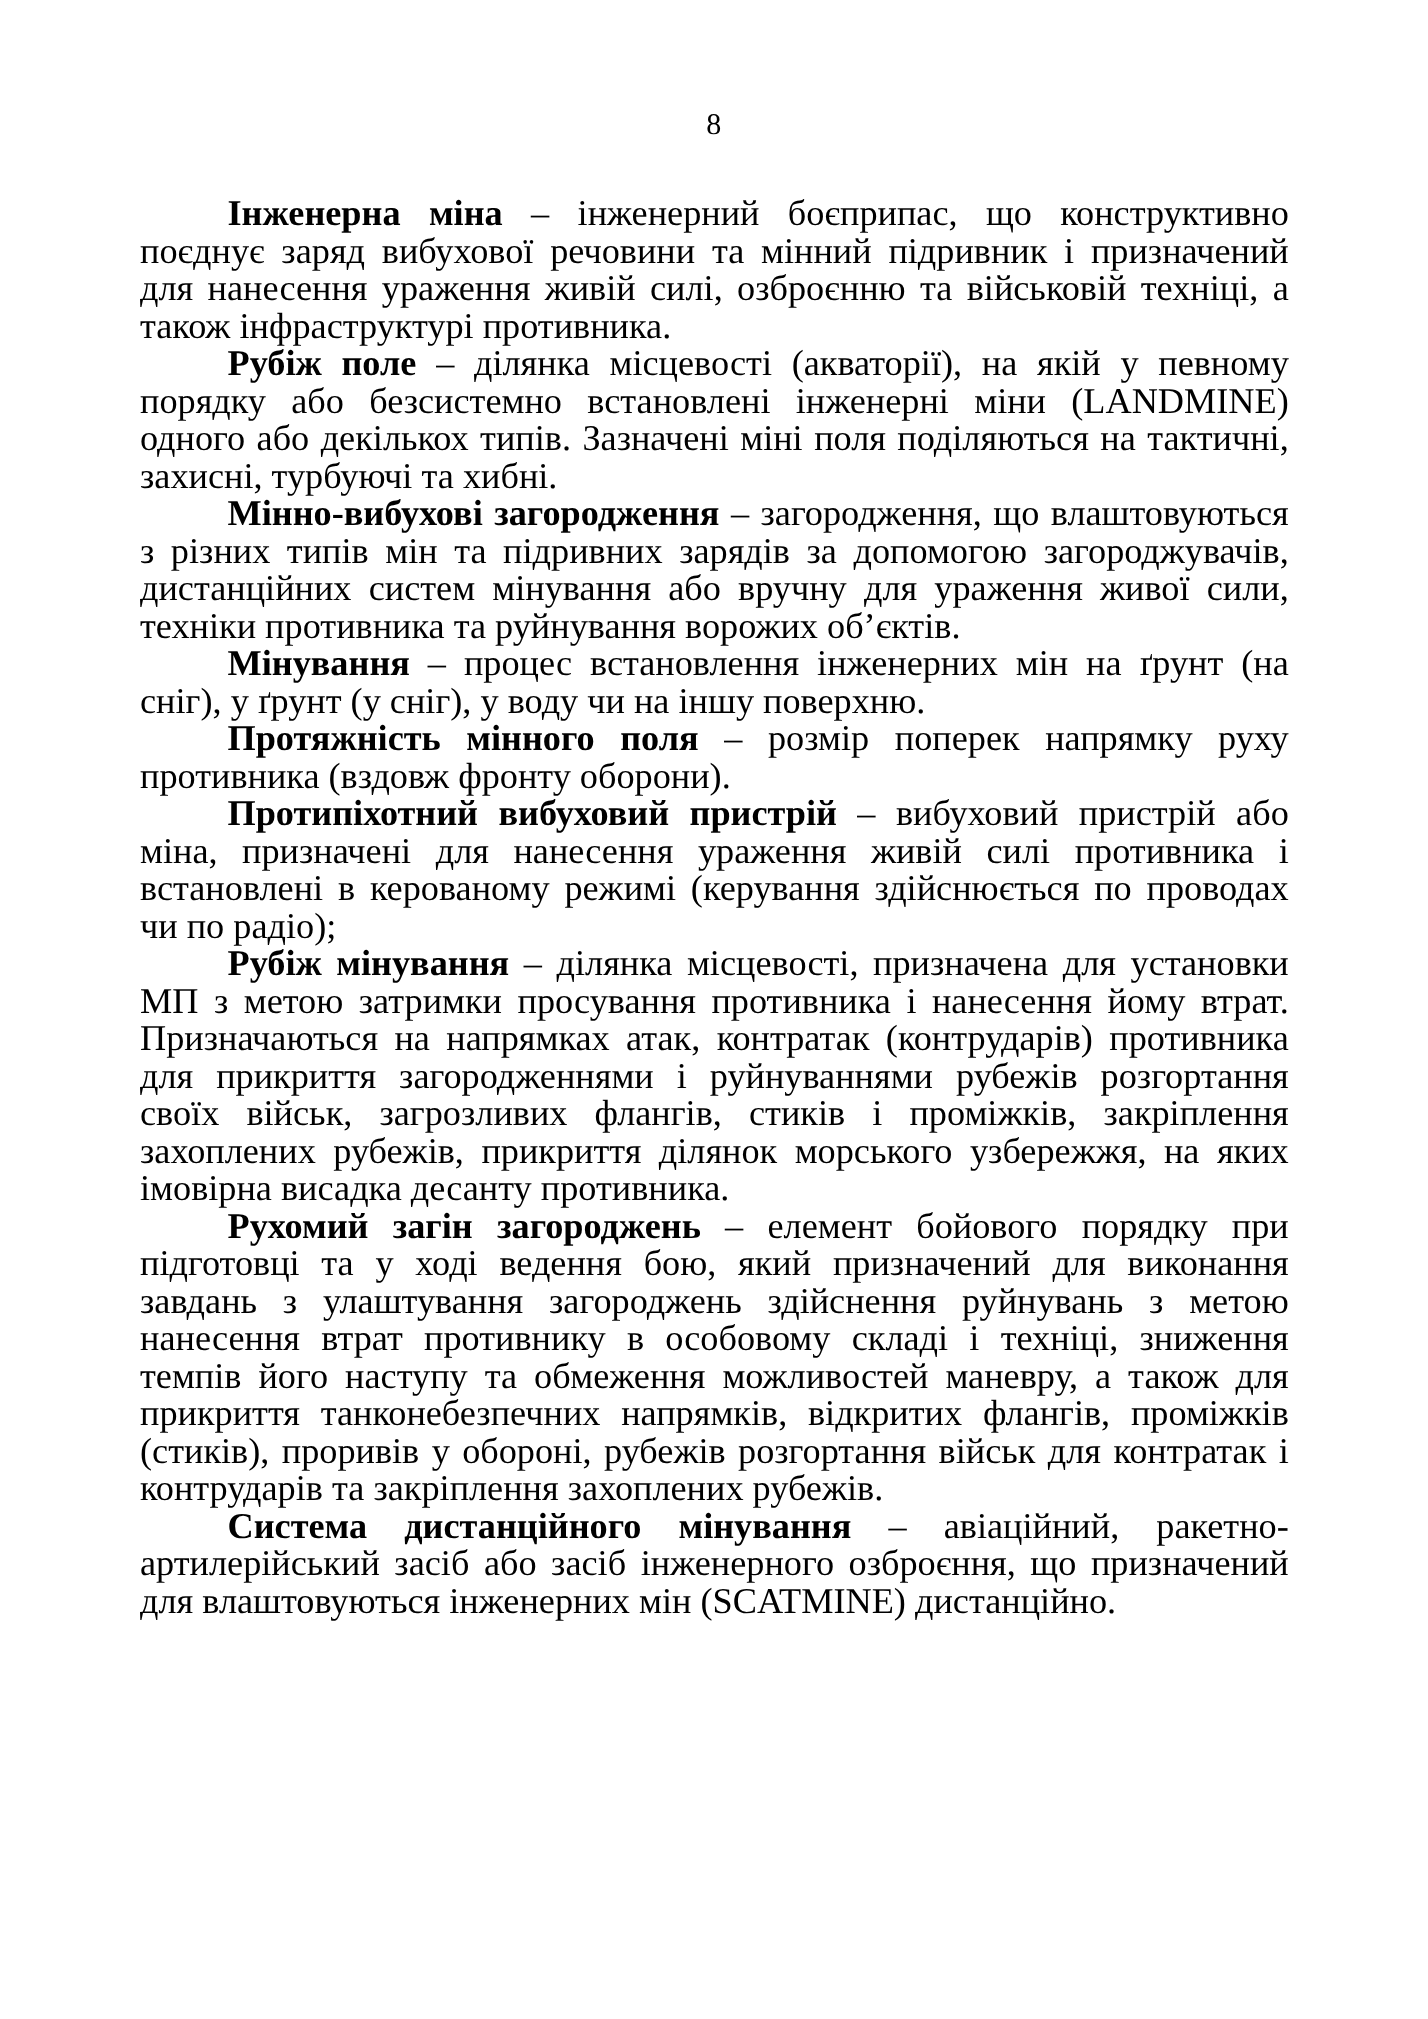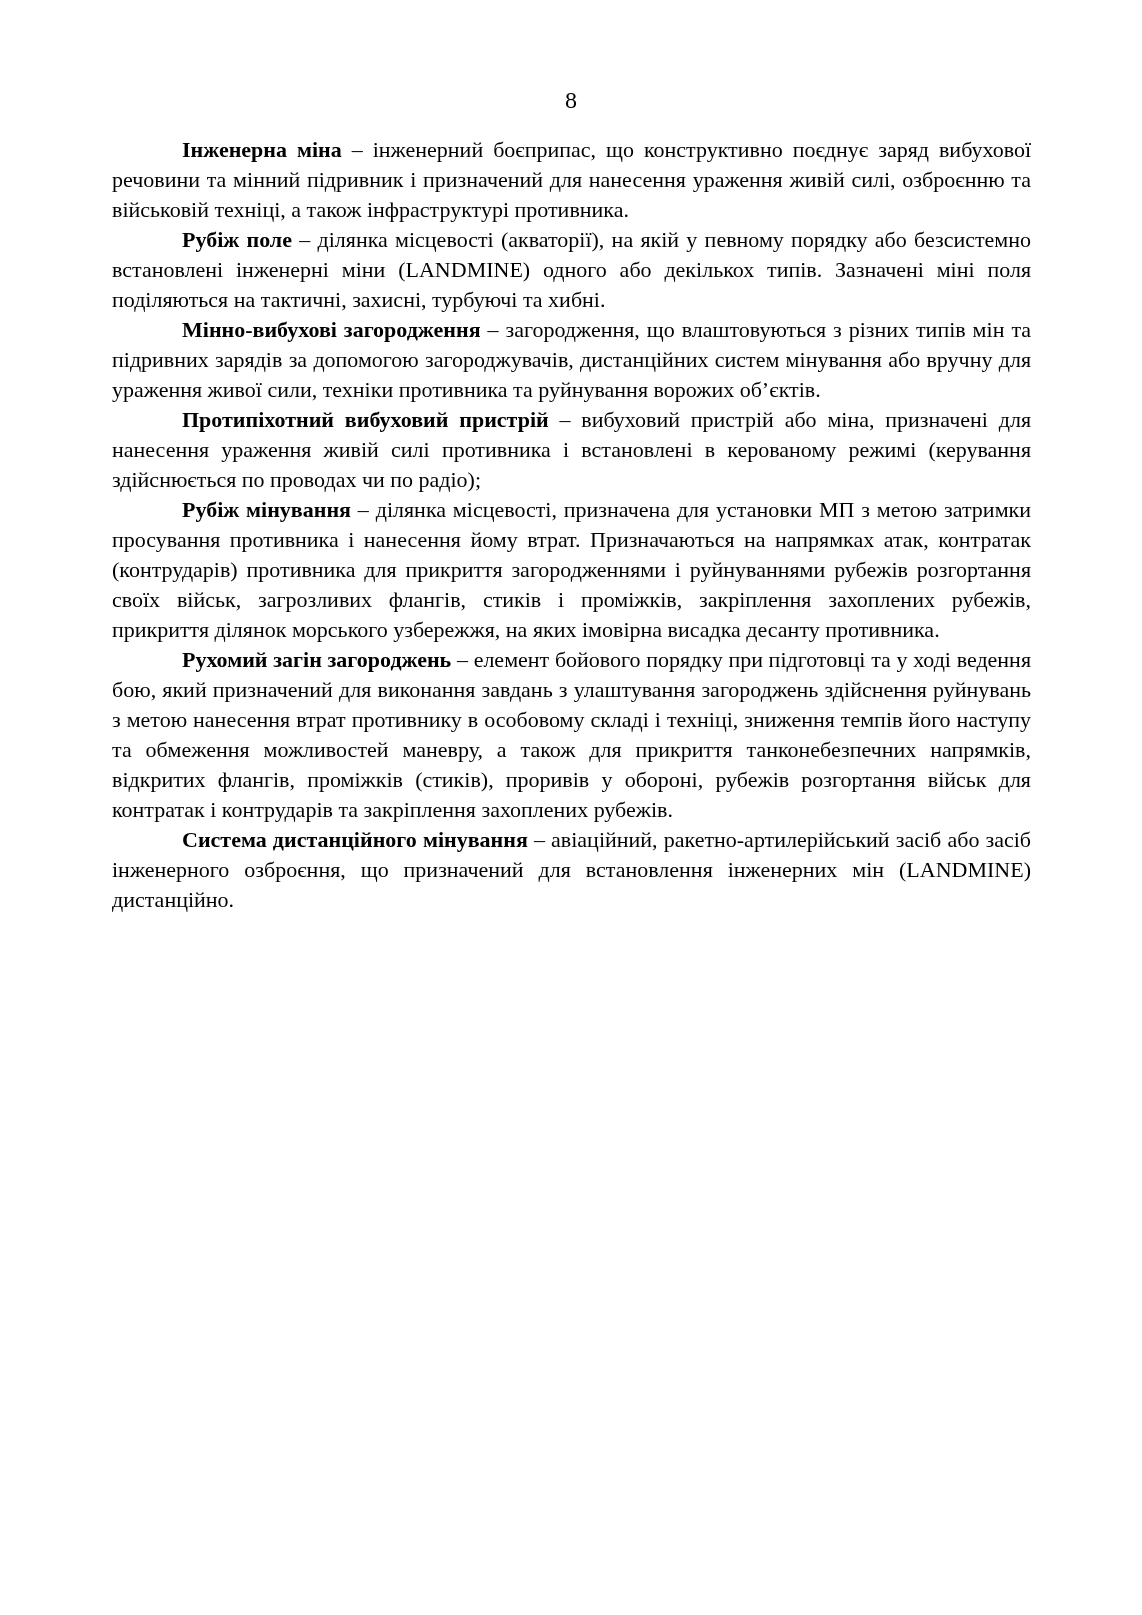--- a/index.html
+++ b/index.html
@@ -20,24 +20,24 @@
     height: 1615px;
     overflow: hidden;
   }
   .page-number {
     margin-top: 85px;
     text-align: center;
     font-size: 24px;
     line-height: 30px;
   }
   .content {
-    margin-top: 20px;
+    margin-top: 41px;
     margin-left: 112px;
     width: 919px;
-    font-size: 22px;
+    font-size: 29px;
     line-height: 30px;
     text-align: justify;
   }
   .para {
     margin: 0;
     padding: 0;
     text-indent: 70px;
   }
   .term {
     font-weight: bold;
@@ -52,27 +52,29 @@
 
   <div class="content">
 
     <p class="para"><b class="term">Інженерна міна</b> <span class="dash">–</span> <span class="def">інженерний боєприпас, що конструктивно поєднує заряд вибухової речовини та мінний підривник і призначений для нанесення ураження живій силі, озброєнню та військовій техніці, а також інфраструктурі противника.</span></p>
 
 
     <p class="para"><b class="term">Рубіж поле</b> <span class="dash">–</span> <span class="def">ділянка місцевості (акваторії), на якій у певному порядку або безсистемно встановлені інженерні міни (LANDMINE) одного або декількох типів. Зазначені міні поля поділяються на тактичні, захисні, турбуючі та хибні.</span></p>
 
     <p class="para"><b class="term">Мінно-вибухові загородження</b> <span class="dash">–</span> <span class="def">загородження, що влаштовуються з різних типів мін та підривних зарядів за допомогою загороджувачів, дистанційних систем мінування або вручну для ураження живої сили, техніки противника та руйнування ворожих об’єктів.</span></p>
 
+    <p class="para"><b class="term">Мінування</b> <span class="dash">–</span> <span class="def">процес встановлення інженерних мін на ґрунт (на сніг), у ґрунт (у сніг), у воду чи на іншу поверхню.</span></p>
 
 
 
+    <p class="para"><b class="term">Протяжність мінного поля</b> <span class="dash">–</span> <span class="def">розмір поперек напрямку руху противника (вздовж фронту оборони).</span></p>
 
 
     <p class="para"><b class="term">Протипіхотний вибуховий пристрій</b> <span class="dash">–</span> <span class="def">вибуховий пристрій або міна, призначені для нанесення ураження живій силі противника і встановлені в керованому режимі (керування здійснюється по проводах чи по радіо);</span></p>
 
     <p class="para"><b class="term">Рубіж мінування</b> <span class="dash">–</span> <span class="def">ділянка місцевості, призначена для установки МП з метою затримки просування противника і нанесення йому втрат. Призначаються на напрямках атак, контратак (контрударів) противника для прикриття загородженнями і руйнуваннями рубежів розгортання своїх військ, загрозливих флангів, стиків і проміжків, закріплення захоплених рубежів, прикриття ділянок морського узбережжя, на яких імовірна висадка десанту противника.</span></p>
 
     <p class="para"><b class="term">Рухомий загін загороджень</b> <span class="dash">–</span> <span class="def">елемент бойового порядку при підготовці та у ході ведення бою, який призначений для виконання завдань з улаштування загороджень здійснення руйнувань з метою нанесення втрат противнику в особовому складі і техніці, зниження темпів його наступу та обмеження можливостей маневру, а також для прикриття танконебезпечних напрямків, відкритих флангів, проміжків (стиків), проривів у обороні, рубежів розгортання військ для контратак і контрударів та закріплення захоплених рубежів.</span></p>
 
-    <p class="para"><b class="term">Система дистанційного мінування</b> <span class="dash">–</span> <span class="def">авіаційний, ракетно-артилерійський засіб або засіб інженерного озброєння, що призначений для встановлення інженерних мін (LANDMINE) дистанційно.</span></p>
+    <p class="para"><b class="term">Система дистанційного мінування</b> <span class="dash">–</span> <span class="def">авіаційний, ракетно-артилерійський засіб або засіб інженерного озброєння, що призначений для влаштовуються інженерних мін (SCATMINE) дистанційно.</span></p>
 
   </div>
 </div>
 
 </body></html>

